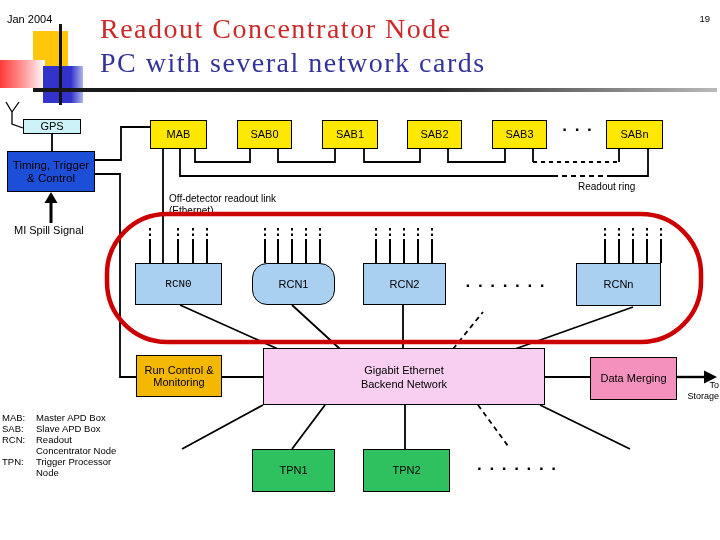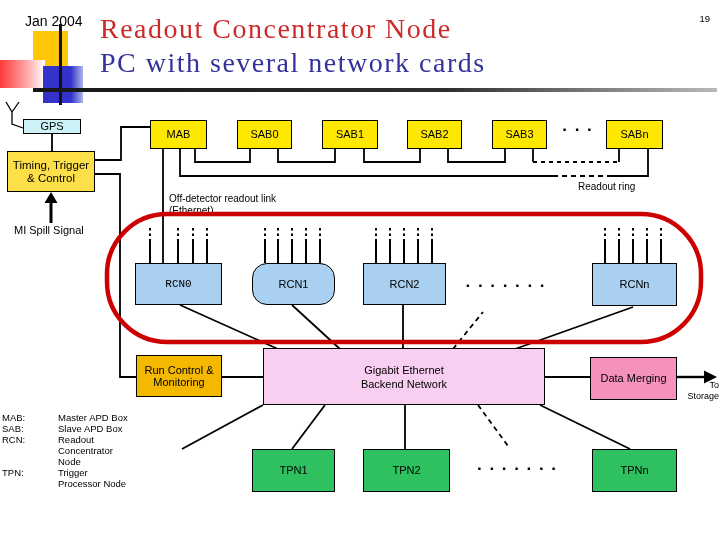--- a/index.html
+++ b/index.html
@@ -1,19 +1,19 @@
 <!DOCTYPE html>
 <html><head>
 <meta charset="utf-8">
 <style>
   html,body{margin:0;padding:0;background:#888;}
   #slide{position:relative;width:720px;height:540px;background:#fff;overflow:hidden;
          font-family:"Liberation Sans",sans-serif;color:#000;}
   
-  .date{position:absolute;left:7px;top:13px;font-size:14px;margin-left:18px;}
+  .date{position:absolute;left:7px;top:13px;font-size:11px;}
   .pagenum{position:absolute;right:10px;top:13px;font-size:9.5px;}
   .title{position:absolute;left:100px;top:12px;font-family:"Liberation Serif",serif;
          font-size:28px;line-height:34px;letter-spacing:1.5px;white-space:nowrap;}
   .logo-yellow{position:absolute;left:33px;top:31px;width:35px;height:35px;background:#FFC60A;}
   .logo-red{position:absolute;left:0;top:60px;width:45px;height:28px;
             background:linear-gradient(to right,#FF3A3A 0%,#FF9D9D 55%,#FFF 100%);}
   .logo-blue{position:absolute;left:43px;top:66px;width:40px;height:37px;
              background:linear-gradient(to right,#3333CC 70%,#AEB6E8 100%);}
   .vline{position:absolute;left:59px;top:24px;width:3px;height:81px;background:#111;}
   .hline{position:absolute;left:33px;top:88px;width:684px;height:4px;
@@ -23,21 +23,21 @@
        display:flex;flex-direction:column;align-items:center;justify-content:center;
        text-align:center;font-size:11px;line-height:12.5px;}
   .ann{position:absolute;z-index:2;font-size:10px;line-height:11.5px;}
   .under{z-index:0;}
   .dots{position:absolute;z-index:2;font-weight:bold;font-size:17px;letter-spacing:1px;
         text-align:center;}
   svg.wires{position:absolute;left:0;top:0;z-index:1;}
   .legend{position:absolute;left:2px;top:412px;width:126px;font-size:9.5px;line-height:11px;z-index:2;}
   .legend .row{display:flex;}
   .legend .abbr{width:34px;flex:0 0 34px;}
-  .legend .def{width:84px;margin-left:22px;}
+  .legend .def{width:84px;}
   .tostorage{position:absolute;right:1px;top:380px;width:34px;text-align:right;
              font-size:9px;line-height:10.5px;z-index:2;}
 </style>
 </head>
 <body>
 
 <div id="slide">
 
   <div class="date">Jan 2004</div>
   <div class="pagenum">19</div>
@@ -87,21 +87,21 @@
       <path d="M51,223 V202" stroke-width="3"></path>
     </g>
     <polygon points="704,370.5 717,377 704,383.5" fill="#000"></polygon>
     <polygon points="51,192 44.5,203 57.5,203" fill="#000"></polygon>
     <rect x="107" y="214" width="594" height="128" rx="60" ry="60" fill="none" stroke-width="4.5" stroke="#CC0000"></rect>
   </svg>
 
   <div class="box" style="left: 23px; top: 119px; width: 58px; height: 15px; background-color: rgb(204, 242, 247);">
     <span>GPS</span>
   </div>
-  <div class="box" style="left: 7px; top: 151px; width: 88px; height: 41px; font-size: 11.5px; background-color: #fde047;">
+  <div class="box" style="left: 7px; top: 151px; width: 88px; height: 41px; font-size: 11.5px; background-color: #1d4ed8;">
     <span>Timing, Trigger</span>
     <span>&amp; Control</span>
   </div>
   <div class="ann" style="left:14px;top:225px;font-size:11px;">MI Spill Signal</div>
 
   <div class="box" style="left: 150px; top: 120px; width: 57px; height: 29px; background-color: rgb(255, 232, 0);">
     <span>MAB</span>
     </div>
   <div class="box" style="left: 237px; top: 120px; width: 55px; height: 29px; background-color: rgb(255, 232, 0);">
     <span>SAB0</span>
@@ -123,21 +123,21 @@
 
   <div class="box" style="left: 135px; top: 263px; width: 87px; height: 42px; background-color: rgb(169, 207, 241); font-family: Liberation Mono, monospace;">
     <span>RCN0</span>
     </div>
   <div class="box" style="left: 252px; top: 263px; width: 83px; height: 42px; background-color: rgb(169, 207, 241); border-radius: 15px;">
     <span>RCN1</span>
     </div>
   <div class="box" style="left: 363px; top: 263px; width: 83px; height: 42px; background-color: rgb(169, 207, 241);">
     <span>RCN2</span>
     </div>
-  <div class="box" style="left: 592px; top: 263px; width: 85px; height: 43px; background-color: rgb(169, 207, 241);">
+  <div class="box" style="left: 576px; top: 263px; width: 85px; height: 43px; background-color: rgb(169, 207, 241);">
     <span>RCNn</span>
     </div>
   <div class="dots" style="left:450px;top:276px;width:112px;">· · · · · · ·</div>
 
   <div class="box" style="left: 136px; top: 355px; width: 86px; height: 42px; background-color: rgb(245, 184, 0);">
     <span>Run Control &amp;</span>
     <span>Monitoring</span>
   </div>
   <div class="box" style="left: 263px; top: 348px; width: 282px; height: 57px; line-height: 14px; background-color: rgb(248, 207, 240);">
     <span>Gigabit Ethernet</span>
@@ -150,23 +150,20 @@
     <div>To</div>
     <div>Storage</div>
   </div>
 
   <div class="box" style="left: 252px; top: 449px; width: 83px; height: 43px; background-color: rgb(47, 192, 95);">
     <span>TPN1</span>
     </div>
   <div class="box" style="left: 363px; top: 449px; width: 87px; height: 43px; background-color: rgb(47, 192, 95);">
     <span>TPN2</span>
     </div>
-  <div class="box" style="left: 592px; top: 449px; width: 85px; height: 43px; background-color: rgb(47, 192, 95);">
-    <span>TPNn</span>
-    </div>
   <div class="dots" style="left:465px;top:459px;width:105px;">· · · · · · ·</div>
 
   <div class="legend">
     <div class="row">
       <span class="abbr">MAB:</span>
       <span class="def">Master APD Box</span>
     </div>
     <div class="row">
       <span class="abbr">SAB:</span>
       <span class="def">Slave APD Box</span>

